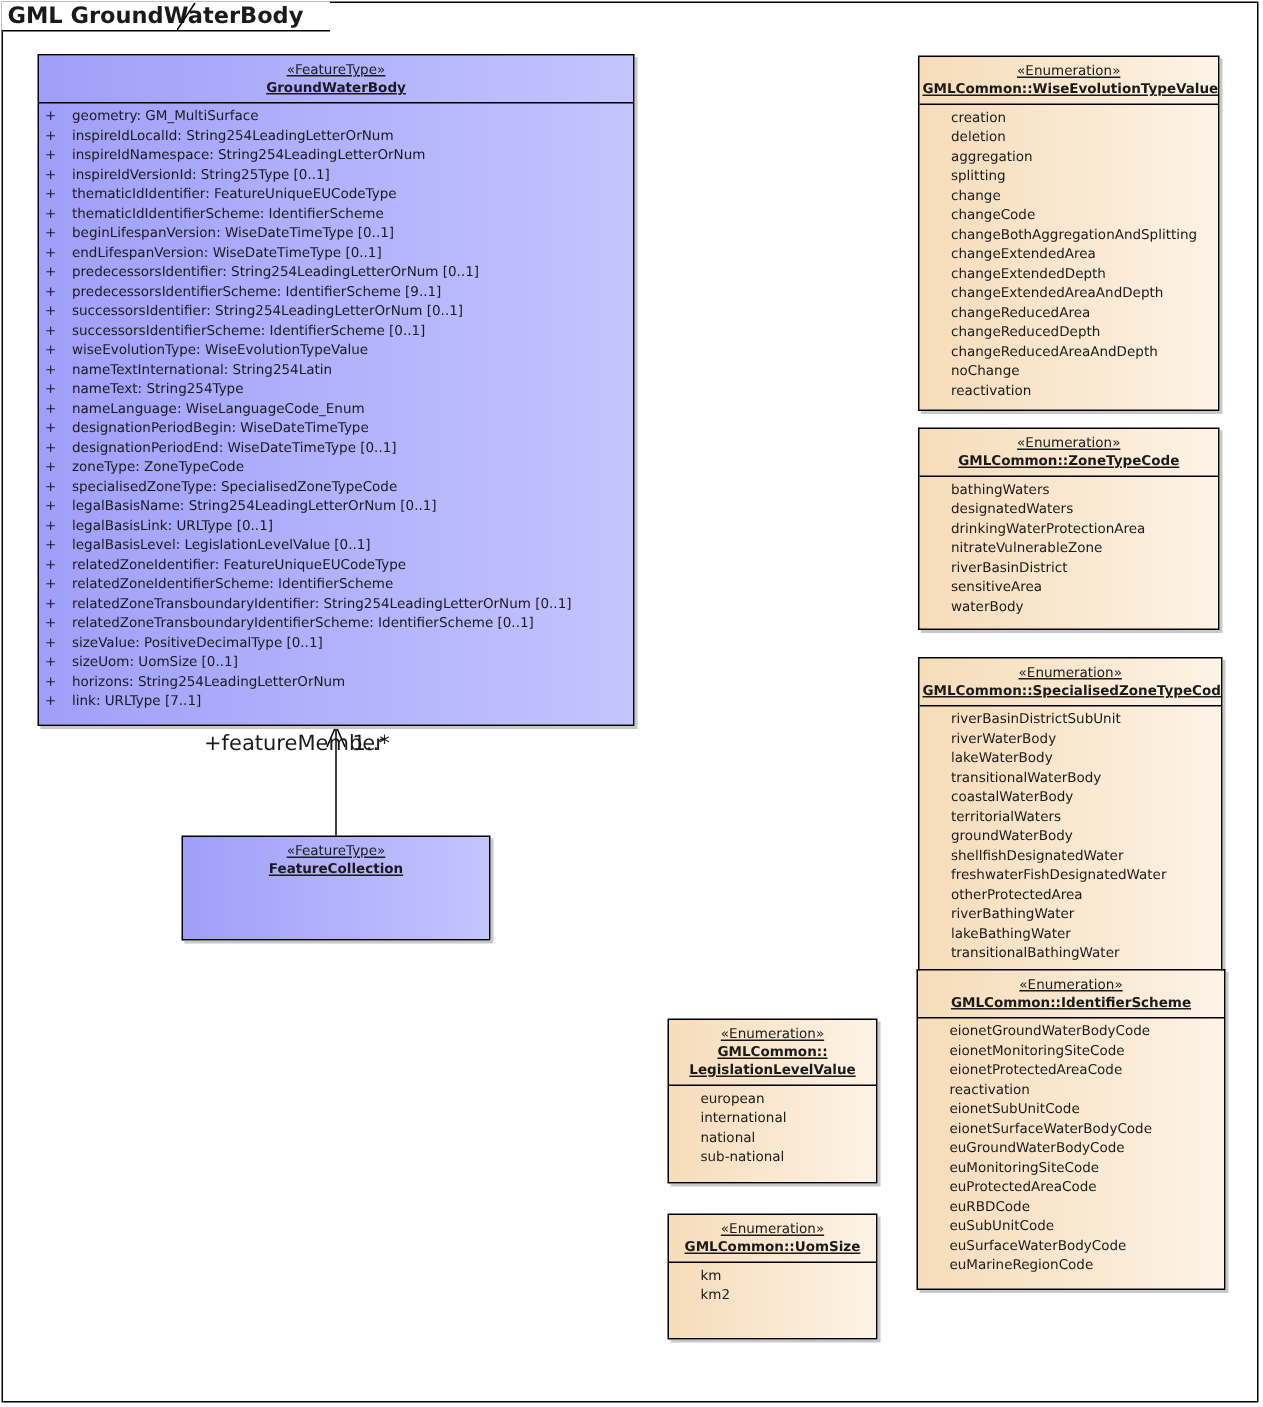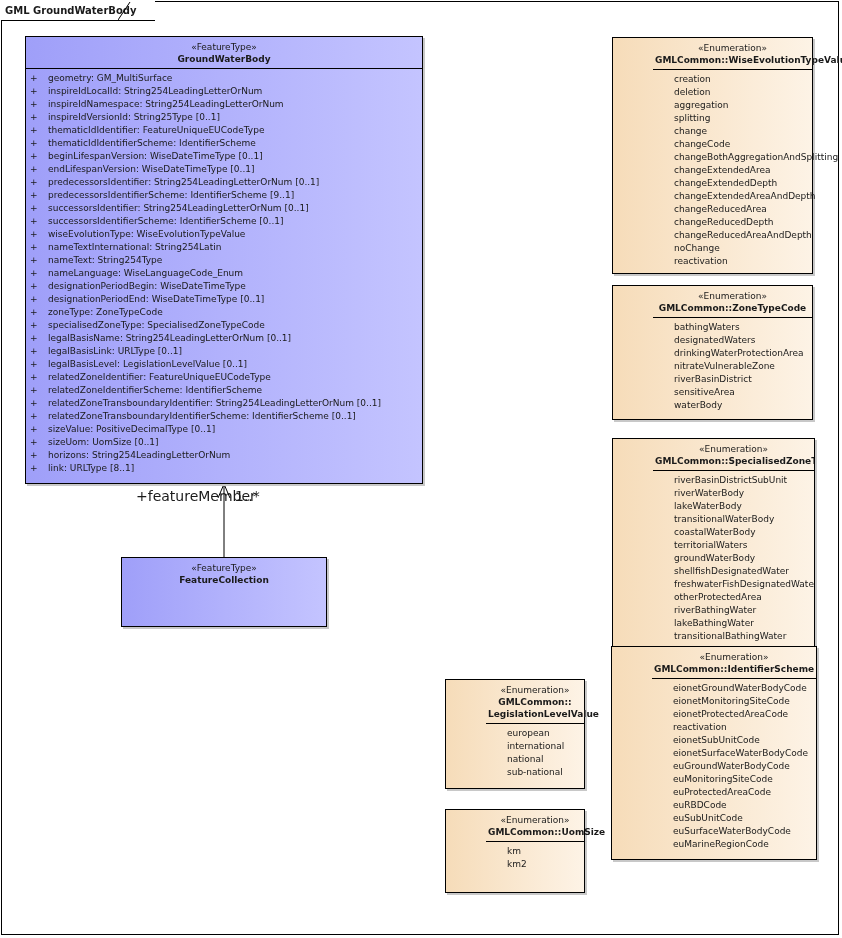--- a/index.html
+++ b/index.html
@@ -9,36 +9,36 @@
     font-family: "DejaVu Sans", sans-serif;
     font-size: 9px; color: #1a1a1a;
   }
   .frame {
     position: absolute; left: 1px; top: 1px; width: 838px; height: 934px;
     border: 1px solid #000; box-sizing: border-box;
   }
   .frame-tab {
     position: absolute; left: 1px; top: 1px; height: 19px;
     padding: 0 18px 0 4px; line-height: 19px;
-    font-weight: bold; font-size: 10px;
+    font-weight: bold; font-size: 15px;
     border-right: none; border-bottom: 1px solid #000;
     background: #fff;
   }
   .frame-tab-corner {
     position: absolute; left: 118px; top: 1px; width: 14px; height: 20px;
   }
   .cls {
     position: absolute; border: 1px solid #000; box-sizing: border-box;
     box-shadow: 2px 2px 0 #c8c8c8;
   }
   .ft { background: linear-gradient(to right, #9f9ff9, #c4c4ff); }
-  .en { background: linear-gradient(to right, #f6dcb9, #fdf3e6); padding-left: 40px; }
+  .en { background: linear-gradient(to right, #f6dcb9, #fdf3e6); }
   .hdr {
     text-align: center; padding: 4px 2px 3px 2px;
-    border-bottom: 1px solid #000; line-height: 12px;
+    border-bottom: 1px solid #000; line-height: 12px; text-decoration: underline;
   }
   .hdr.nosep { border-bottom: none; }
   .stereo { font-weight: normal; }
   .cname { font-weight: bold; }
   .attrs { padding: 3px 0 0 4px; }
   .attr { line-height: 13px; white-space: nowrap; display: flex; }
   .attr .vis { width: 18px; display: inline-block; }
   .lits { padding: 3px 0 0 21px; }
   .lit { line-height: 13px; white-space: nowrap; }
   .assoc-label { position: absolute; font-size: 14px; white-space: nowrap; }
@@ -181,21 +181,21 @@
       <div class="attr">
         <span class="vis">+</span>
         <span>sizeUom: UomSize [0..1]</span>
       </div>
       <div class="attr">
         <span class="vis">+</span>
         <span>horizons: String254LeadingLetterOrNum</span>
       </div>
       <div class="attr">
         <span class="vis">+</span>
-        <span>link: URLType [8..1]</span>
+        <span>link: URLType [7..1]</span>
       </div>
     </div>
 </div>
 
 <div class="cls ft" style="left:121px; top:557px; width:206px; height:70px;">
   <div class="hdr nosep">
     <div class="stereo">«FeatureType»</div>
     <div class="cname">FeatureCollection</div>
   </div>
 </div>

